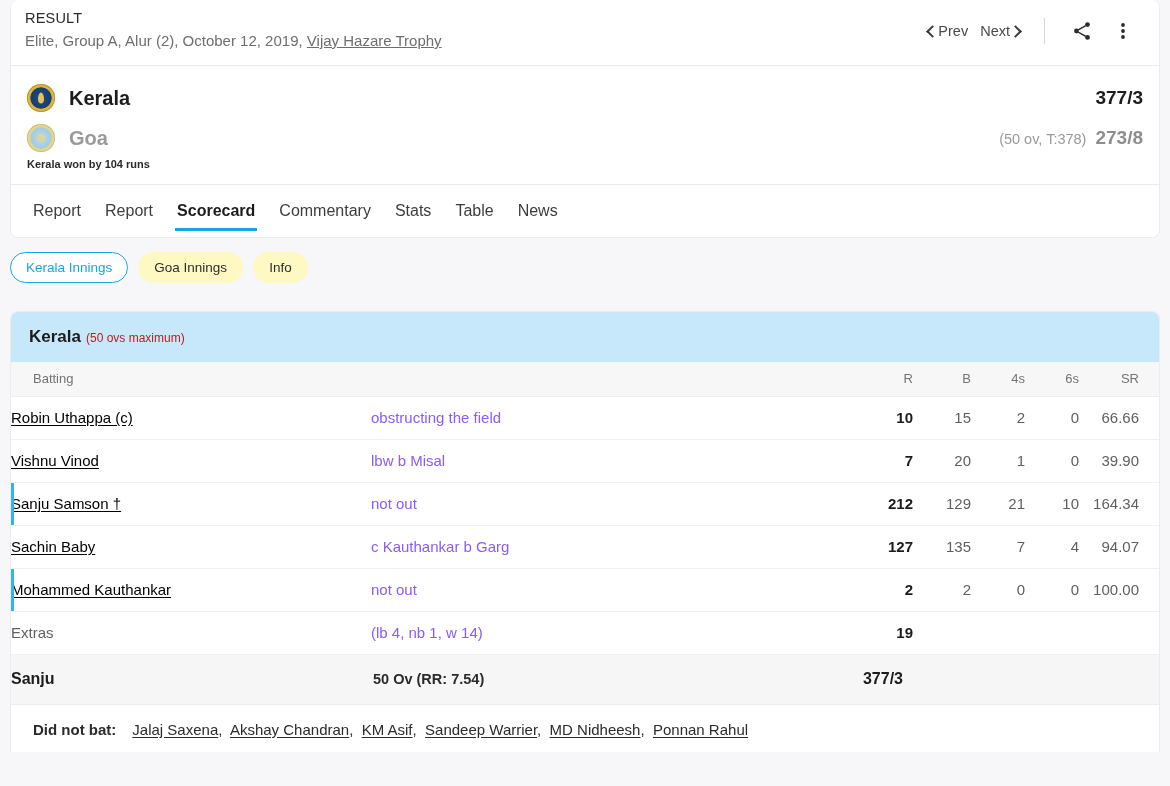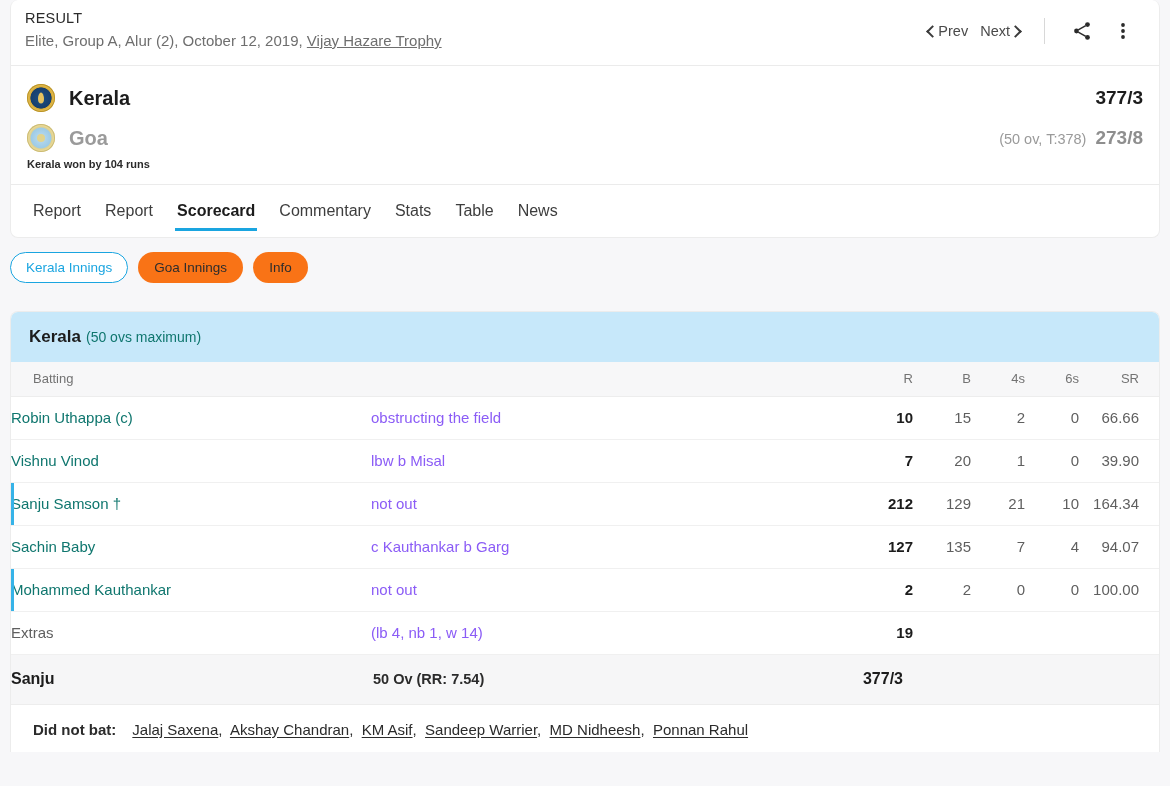--- a/index.html
+++ b/index.html
@@ -83,34 +83,34 @@
   .tab:first-child { padding-left: 8px; }
   .tab.active { font-weight: bold; color: #1c1c1c; }
   .tab.active::after {
     content: ""; position: absolute; left: 10px; right: 10px; bottom: 6px; height: 3px; background: #1aa5e0;
   }
 
   
   .pill-row { display: flex; gap: 10px; padding: 14px 10px 28px 10px; }
   .pill {
     border-radius: 999px; font-size: 13.5px; padding: 7px 15px; cursor: pointer;
-    background: #f97316; color: #2d2d2d; border: 1px solid transparent; white-space: nowrap;
+    background: #fef9c3; color: #2d2d2d; border: 1px solid transparent; white-space: nowrap;
   }
   .pill.active { background: #ffffff; color: #1aa5e0; border: 1px solid #1aa5e0; }
 
   
   .score-card {
     background: #ffffff; margin: 0 10px; border-radius: 8px 8px 0 0;
     border: 1px solid #ececec; border-bottom: none; overflow: hidden;
   }
   .innings-banner {
     background: #c7e8fa; padding: 15px 18px; font-size: 17px; color: #1c1c1c;
   }
   .innings-banner .b-team { font-weight: bold; }
-  .innings-banner .b-ovs { font-size: 14px; color: #0f766e; margin-left: 5px; text-align: right; }
+  .innings-banner .b-ovs { font-size: 12px; color: #b91c1c; margin-left: 5px; text-align: right; }
 
   table.bat { width: 100%; border-collapse: collapse; table-layout: fixed; }
   table.bat th, table.bat td { padding: 0; }
   .col-name { width: 360px; }
   .col-dis { width: 480px; }
   .col-r { width: 62px; }
   .col-b { width: 58px; }
   .col-4 { width: 54px; }
   .col-6 { width: 54px; }
   .col-sr { width: 84px; }
@@ -119,21 +119,21 @@
     background: #f7f7f8; font-size: 13px; color: #737373; font-weight: normal;
     height: 34px; text-align: right; padding-right: 10px; border-bottom: 1px solid #ededed;
   }
   thead th.h-name { text-align: left; padding-left: 22px; }
   thead th.h-sr { padding-right: 24px; }
 
   tbody tr { border-bottom: 1px solid #f0f0f0; height: 43px; }
   tbody td { font-size: 15px; color: #5f5f5f; vertical-align: middle; }
   td.c-name { padding-left: 22px; position: relative; }
   td.c-name .pname {
-    color: #0f766e; text-underline-offset: 2px; cursor: pointer;
+    color: #000000; text-decoration: underline; text-underline-offset: 2px; cursor: pointer;
   }
   td.c-name .pname.plain { color: #5f5f5f; text-decoration: none; cursor: default; }
   tr.notout td.c-name::before {
     content: ""; position: absolute; left: 0; top: 0; bottom: 0; width: 3px; background: #36b3e8;
   }
   td.c-dis { color: #8b5cf6; padding-left: 2px; }
   td.num { text-align: right; padding-right: 10px; }
   td.num.r { color: #1c1c1c; font-weight: bold; }
   td.num.sr { padding-right: 24px; }
 

